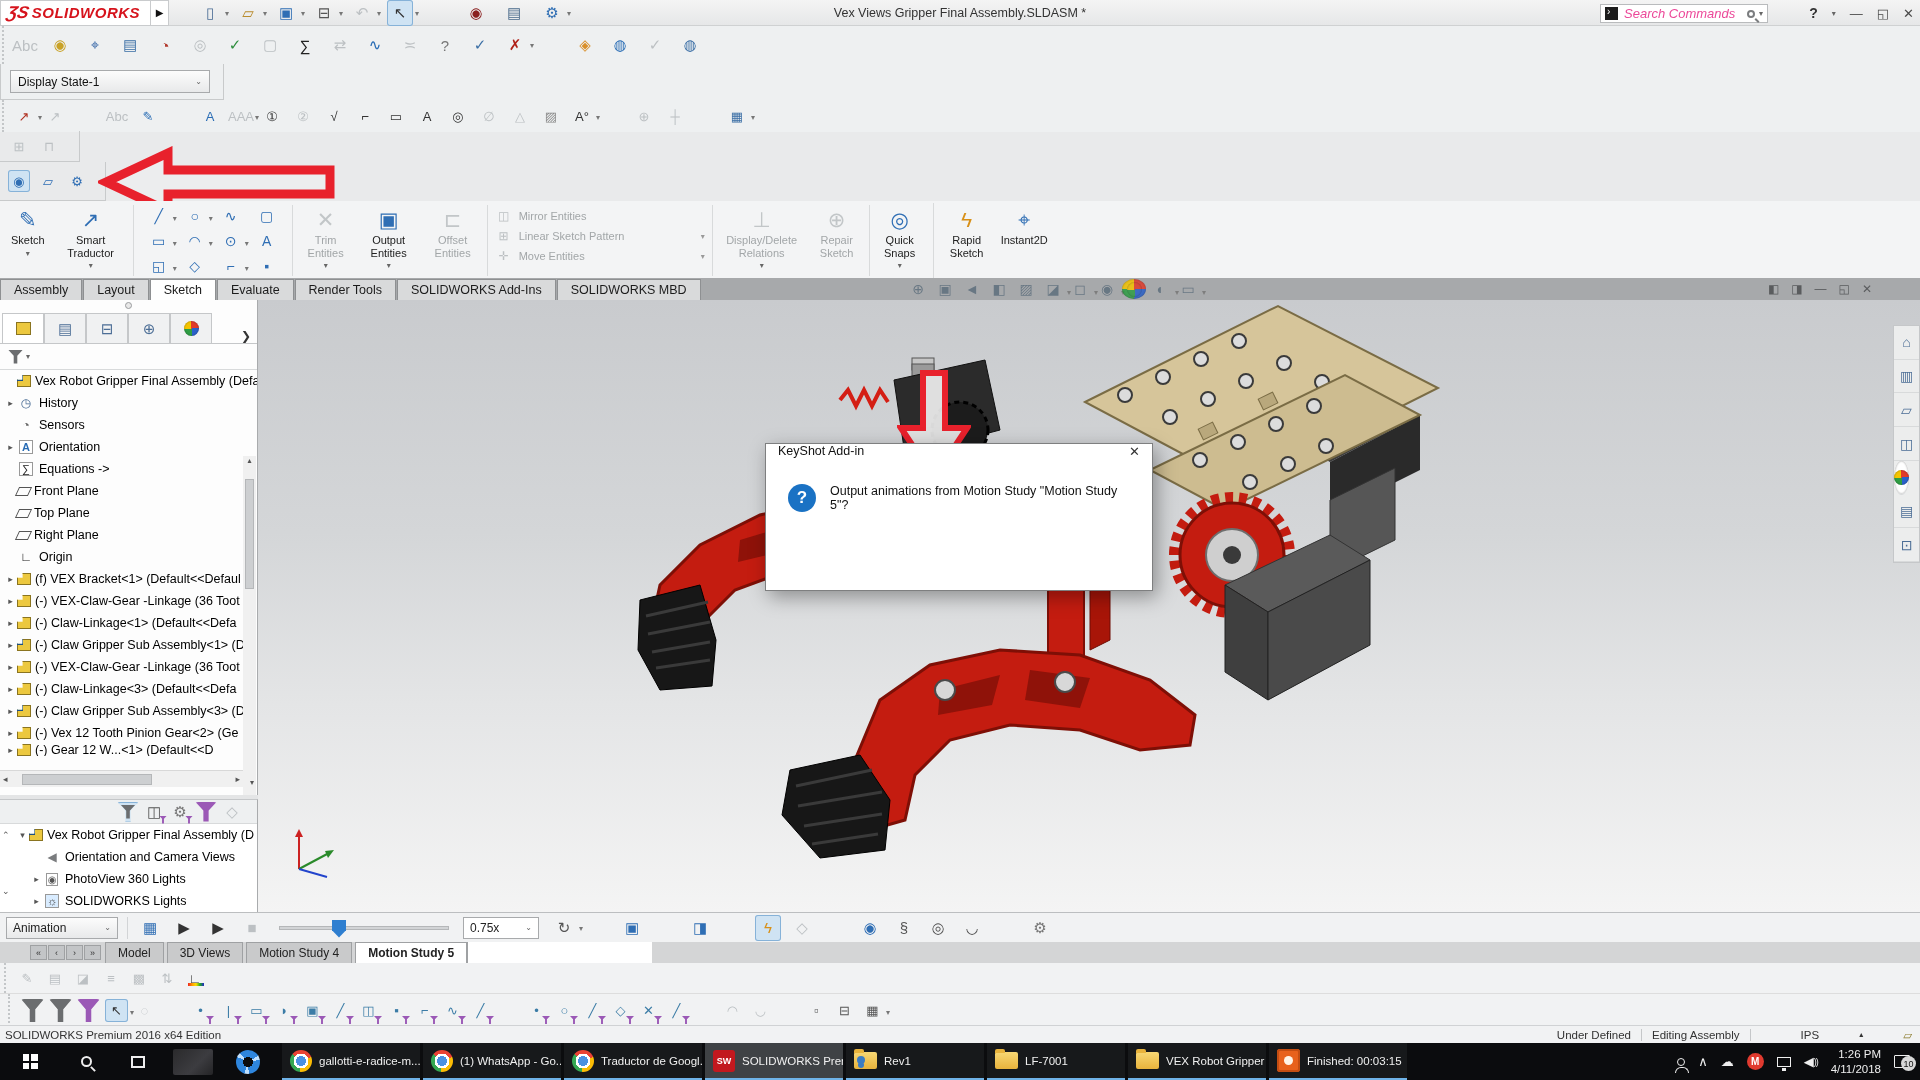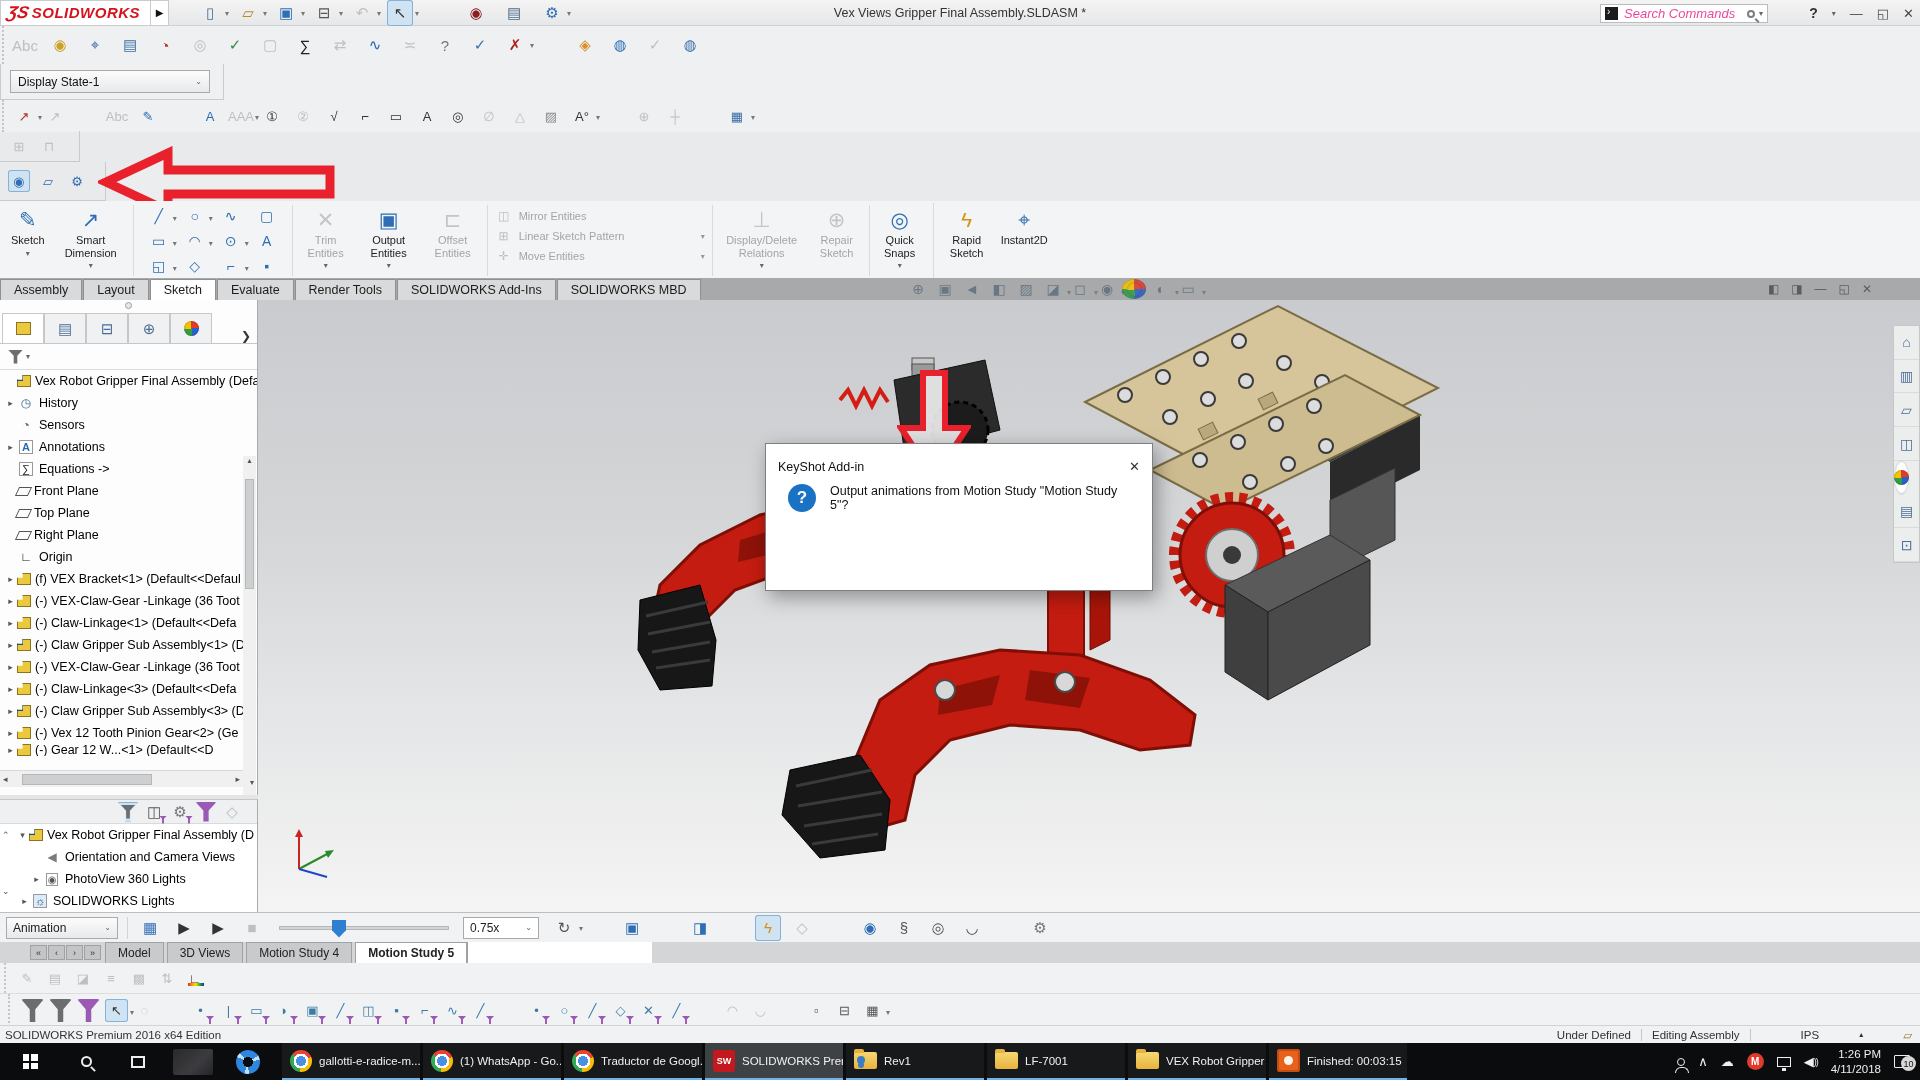--- a/index.html
+++ b/index.html
@@ -173,21 +173,21 @@
   .gmail { width:17px; height:17px; border-radius:50%; background:#e03a2f; color:#fff; font-size:10px; font-weight:bold; display:flex; align-items:center; justify-content:center; }
   .net { width:14px; height:10px; border:1.5px solid #eee; position:relative; }
   .net::after { content:""; position:absolute; left:4px; top:10px; width:4px; height:3px; background:#eee; }
   .spk::after { content:"))"; font-size:9px; letter-spacing:-1px; }
   .clock { text-align:right; font-size:11.5px; line-height:1.25; }
   .notif { position:relative; width:16px; height:13px; border:1.5px solid #eee; border-radius:1px; }
   .badge { position:absolute; right:-7px; bottom:-4px; min-width:15px; height:15px; border-radius:50%; background:#d8d8d8; color:#111; font-size:9px; display:flex; align-items:center; justify-content:center; }
 
   
   .dialog { left:765px; top:443px; width:388px; height:148px; background:#fff; border:1px solid #7e7f80; box-shadow:4px 6px 18px rgba(0,0,0,.35); }
-  .dlg-title { height:30px; display:flex; align-items:flex-end; padding:0 12px; font-size:12.5px; color:#111; }
+  .dlg-title { height:30px; display:flex; align-items:flex-start; padding:0 12px; font-size:12.5px; color:#111; }
   .dlg-x { margin-left:auto; font-size:13px; color:#333; }
   .dlg-body { display:flex; align-items:center; gap:14px; padding:10px 18px 0 22px; }
   .qicon { width:28px; height:28px; border-radius:50%; background:#1a72c4; color:#fff; font-weight:bold; font-size:17px; display:flex; align-items:center; justify-content:center; flex:0 0 auto; }
   .dlg-msg { font-size:12.5px; color:#111; }
   .dlg-btns { position:absolute; left:0; right:0; bottom:0; height:42px; background:#f0f0f0; border-top:1px solid #dfdfdf; display:flex; align-items:center; justify-content:flex-end; gap:16px; padding-right:16px; }
   .dbtn { width:76px; height:23px; background:#e1e1e1; border:1px solid #adadad; font-size:12px; display:flex; align-items:center; justify-content:center; }
   .dbtn.default { border:2px solid #0078d7; }
 
   
   .taskpane { left:1893px; top:325px; width:27px; height:238px; background:#eceded; border:1px solid #c5c7c9; display:flex; flex-direction:column; }
@@ -441,21 +441,21 @@
   </svg>
 
   <div class="abs cmdmgr">
     <div class="cmb">
       <span class="big">✎</span>
       <span>Sketch</span>
         <span class="cara">▾</span>
     </div>
     <div class="cmb">
       <span class="big">↗</span>
-      <span style="width:64px">Smart Dimension</span>
+      <span style="width:64px">Smart Traductor</span>
         <span class="cara">▾</span>
     </div>
     <div class="cmsep"></div>
     <div class="cmgrid">
 
     <span class="tbi dd">
           <i style="font-style:normal">╱</i>
         </span>
         <span class="tbi dd">
           <i style="font-style:normal">○</i>
@@ -751,21 +751,21 @@
           <span class="tlab">History</span>
         </div>
           <div class="trow">
           <span class="tarr"></span>
           <span class="tico slot i-sens"></span>
           <span class="tlab">Sensors</span>
         </div>
           <div class="trow arrow">
           <span class="tarr"></span>
           <span class="tico slot i-anno"></span>
-          <span class="tlab">Annotations</span>
+          <span class="tlab">Orientation</span>
         </div>
           <div class="trow">
           <span class="tarr"></span>
           <span class="tico slot i-eq"></span>
           <span class="tlab">Equations -&gt;</span>
         </div>
           <div class="trow">
           <span class="tarr"></span>
           <span class="tico slot i-plane"></span>
           <span class="tlab">Front Plane</span>
@@ -876,21 +876,21 @@
       <div class="trow" style="padding-left:30px;">
           <span class="tarr"></span>
           <span class="tico slot i-cam"></span>
           <span class="tlab">Orientation and Camera Views</span>
         </div>
           <div class="trow arrow" style="padding-left:30px;">
           <span class="tarr"></span>
           <span class="tico slot i-pvl"></span>
           <span class="tlab">PhotoView 360 Lights</span>
         </div>
-          <div class="trow arrow" style="padding-left:18px;">
+          <div class="trow arrow" style="padding-left:30px;">
           <span class="tarr"></span>
           <span class="tico slot i-swl"></span>
           <span class="tlab">SOLIDWORKS Lights</span>
         </div>
         </div>
     </div>
   </div>
 
   <div class="abs animbar">
     <div class="studysel">

